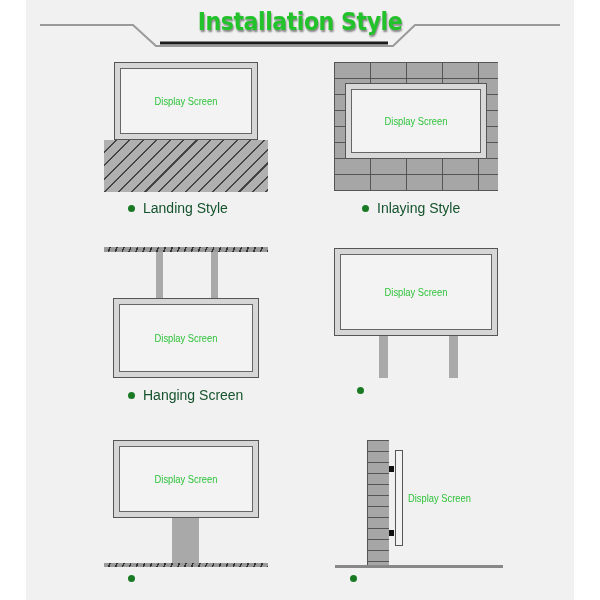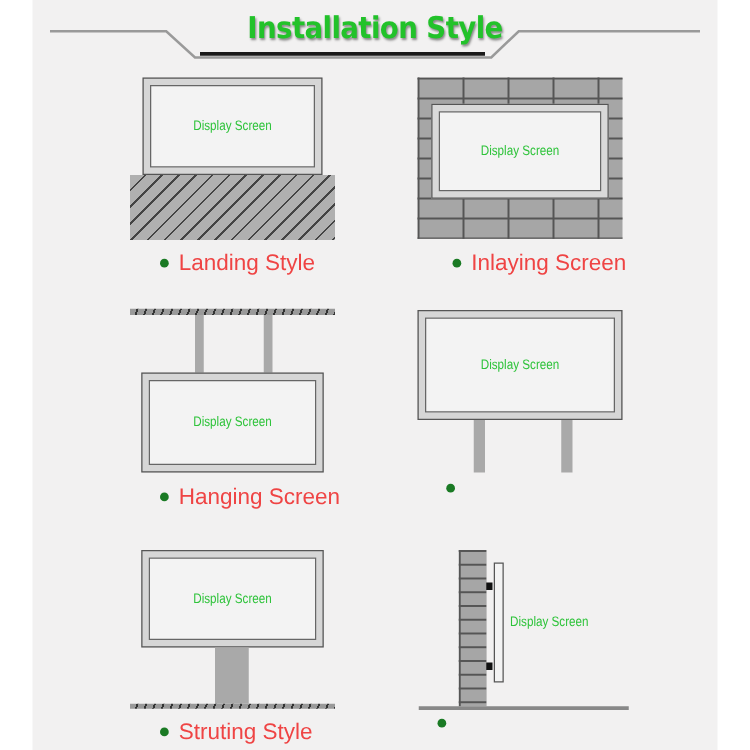--- a/index.html
+++ b/index.html
@@ -4,21 +4,21 @@
 <style>
   html,body{margin:0;padding:0;}
   body{width:600px;height:600px;background:#ffffff;position:relative;overflow:hidden;font-family:"Liberation Sans",sans-serif;}
   .canvas{position:absolute;left:26px;top:0;width:548px;height:600px;background:#f2f1f1;}
   .title{position:absolute;left:0;top:8px;width:600px;text-align:center;font-family:"DejaVu Sans",sans-serif;font-weight:bold;font-size:24px;letter-spacing:-0.5px;color:#22c22a;text-shadow:1px 2px 2px rgba(0,0,0,0.45);transform:scaleX(0.92);}
   svg.hdr{position:absolute;left:0;top:0;}
   .panel{position:absolute;}
   .screen{position:absolute;background:#d6d6d6;border:1px solid #555;box-sizing:border-box;}
   .screen .inner{position:absolute;left:5px;top:5px;right:5px;bottom:5px;background:#f3f3f3;border:1px solid #666;box-sizing:border-box;display:flex;align-items:center;justify-content:center;}
   .screen .inner span{color:#2ec33a;font-size:11px;transform:scaleX(0.85);white-space:nowrap;}
-  .label{position:absolute;display:flex;align-items:center;gap:8px;font-size:18px;color:#ef4444;white-space:nowrap;}
+  .label{position:absolute;display:flex;align-items:center;gap:8px;font-size:14px;color:#14532d;white-space:nowrap;}
   .label .dot{width:7px;height:7px;border-radius:50%;background:#1a7a24;display:inline-block;}
   .hatch{position:absolute;background:repeating-linear-gradient(135deg,#b0b0b0 0px,#b0b0b0 8px,#444 8px,#444 9.5px);}
   .bar{position:absolute;background:#a9a9a9;}
   .ceiling{position:absolute;height:5px;background:repeating-linear-gradient(110deg,#9a9a9a 0,#9a9a9a 5px,#333 5px,#333 6.5px);}
   .brick{position:absolute;background-color:#a6a6a6;
     background-image:
       linear-gradient(#555 1.5px, transparent 1.5px),
       linear-gradient(90deg,#555 1.5px,transparent 1.5px);
     background-size:36px 16px, 36px 32px;}
 </style>
@@ -48,21 +48,21 @@
 
 <div class="panel">
   <div class="brick" style="left:334px;top:62px;width:164px;height:129px;"></div>
   <div class="screen" style="left:345px;top:83px;width:142px;height:76px;background:#d9d9d9;">
     <div class="inner">
         <span>Display Screen</span>
       </div>
   </div>
   <div class="label" style="left:362px;top:200px;">
     <span class="dot"></span>
-    <span>Inlaying Screen</span>
+    <span>Inlaying Style</span>
   </div>
 </div>
 
 <div class="panel">
   <div class="ceiling" style="left:104px;top:247px;width:164px;"></div>
   <div class="bar" style="left:156px;top:252px;width:7px;height:47px;"></div>
   <div class="bar" style="left:211px;top:252px;width:7px;height:47px;"></div>
   <div class="screen" style="left:113px;top:298px;width:146px;height:80px;">
     <div class="inner">
         <span>Display Screen</span>
@@ -90,21 +90,20 @@
 <div class="panel">
   <div class="screen" style="left:113px;top:440px;width:146px;height:78px;">
     <div class="inner">
         <span>Display Screen</span>
       </div>
   </div>
   <div class="bar" style="left:172px;top:518px;width:27px;height:45px;"></div>
   <div class="ceiling" style="left:104px;top:563px;width:164px;height:4px;"></div>
   <div class="label" style="left:128px;top:575px;">
     <span class="dot"></span>
-    <span>Struting Style</span>
   </div>
 </div>
 
 <div class="panel">
   <div class="brick" style="left:367px;top:440px;width:22px;height:125px;background-size:22px 11px, 22px 22px;"></div>
   <div style="position:absolute;left:389px;top:466px;width:5px;height:6px;background:#111;"></div>
   <div style="position:absolute;left:389px;top:530px;width:5px;height:6px;background:#111;"></div>
   <div style="position:absolute;left:395px;top:450px;width:8px;height:96px;background:#f3f3f3;border:1px solid #555;box-sizing:border-box;"></div>
   <div style="position:absolute;left:408px;top:492px;color:#2ec33a;font-size:11px;transform:scaleX(0.85);transform-origin:left;white-space:nowrap;">Display Screen</div>
   <div class="bar" style="left:335px;top:565px;width:168px;height:3px;background:#888;"></div>

